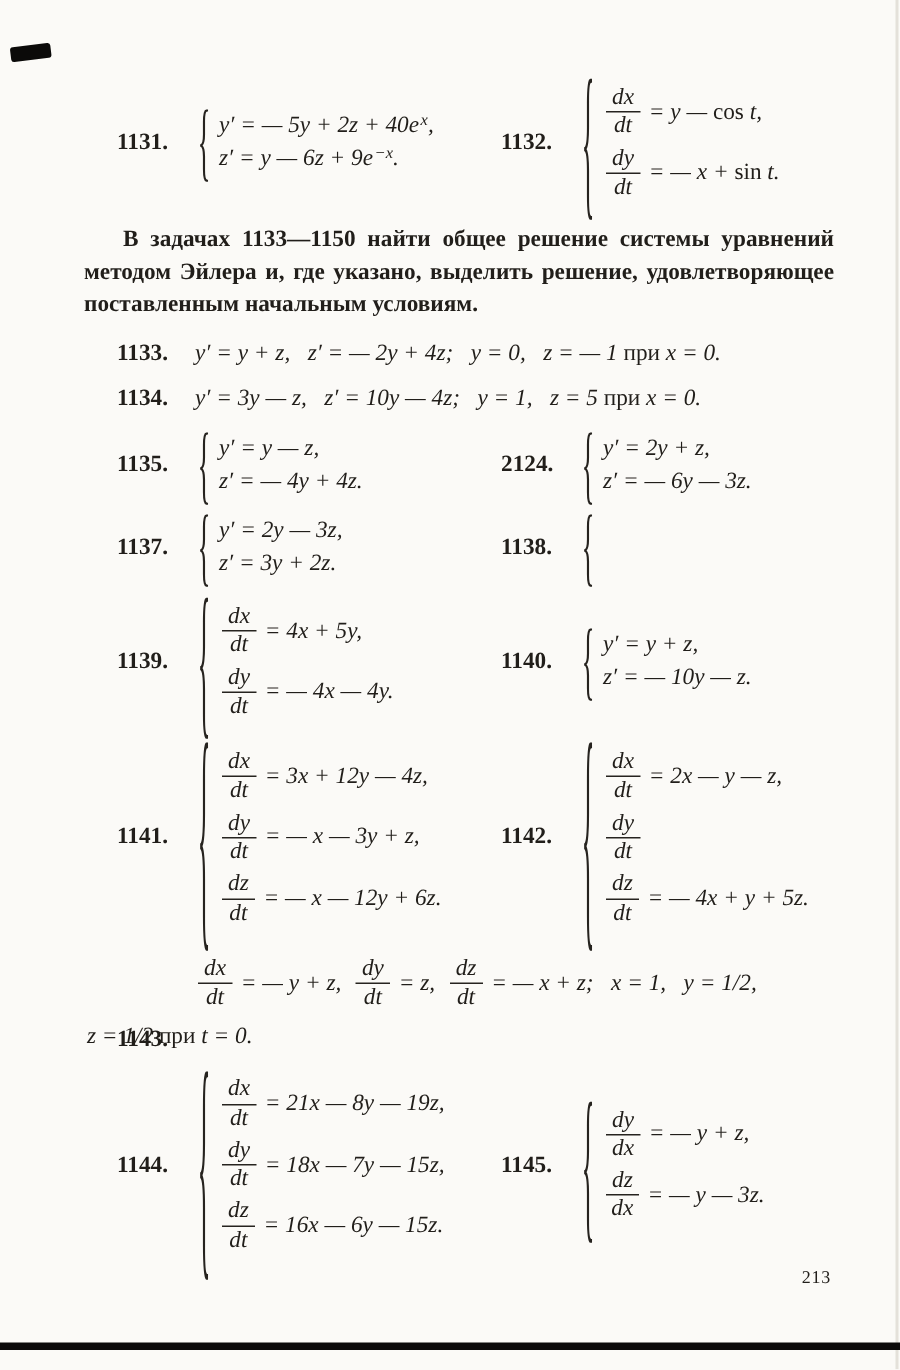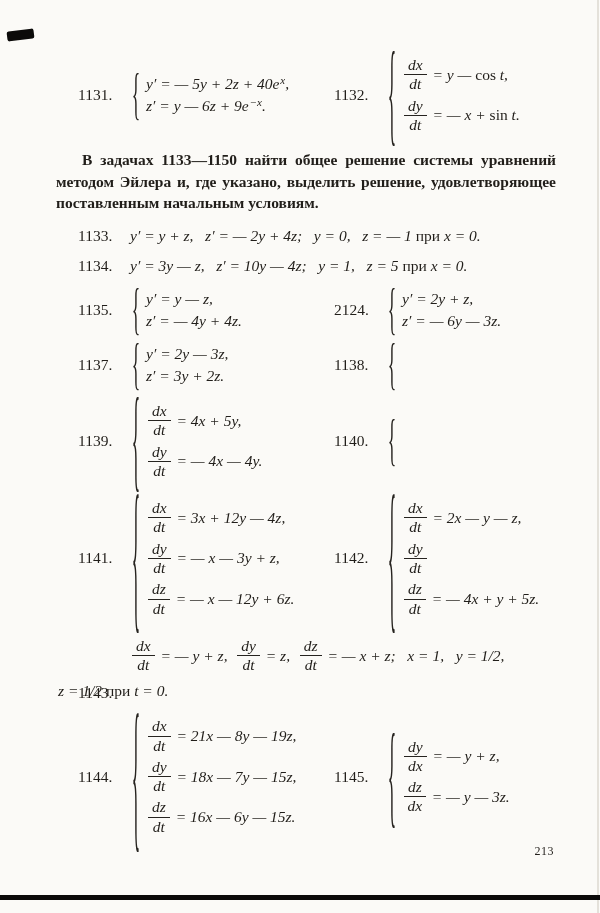--- a/index.html
+++ b/index.html
@@ -14,21 +14,21 @@
   .content { position: absolute; top: 52px; left: 56px; right: 44px; font-size: 15.5px; }
   .row { display: flex; align-items: center; }
   .row + .row { margin-top: 11px; }
   .row-paragraph { margin-top: 14px; }
   .row-single + .row-single { margin-top: 8px; }
   .col-left { flex: 0 0 54%; }
   .col-right { flex: 1 1 auto; }
   .para { text-align: justify; text-indent: 26px; line-height: 1.4; font-weight: bold; }
   .problem { display: flex; align-items: center; padding-left: 22px; }
   .col-right .problem { padding-left: 8px; }
-  .pnum { font-weight: normal; margin-right: 8px; min-width: 44px; }
+  .pnum { font-weight: bold; margin-right: 8px; min-width: 44px; }
   .brace {
     display: inline-block; font-size: 22px; line-height: 1; width: 12px;
     text-align: center; margin-right: 4px; transform-origin: 50% 50%;
     color: #26231f;
   }
   .sysline { display: flex; align-items: center; line-height: 1.42; }
   .sysline.has-frac { margin: 5px 0; }
   .mtxt, .sup, .frac, .fnum, .fden { font-style: italic; }
   .up { font-style: normal; }
   .mtxt, .up { white-space: pre; }
@@ -203,20 +203,28 @@
                 </span>
                 <span class="mtxt"> = — 4x — 4y.</span>
               </div>
             </div>
           </div>
         </div>
         <div class="col-right">
           <div class="problem">
             <span class="pnum">1140.</span>
             <span class="brace" style="transform: scale(0.8, 2.64);">{</span>
+            <div class="syslines">
+              <div class="sysline">
+                <span class="mtxt">y′ = y + z,</span>
+              </div>
+              <div class="sysline">
+                <span class="mtxt">z′ = — 10y — z.</span>
+              </div>
+            </div>
           </div>
         </div>
       </div>
       <div class="row row-pair">
         <div class="col-left">
           <div class="problem">
             <span class="pnum">1141.</span>
             <span class="brace" style="transform: scale(0.8, 7.62);">{</span>
             <div class="syslines">
               <div class="sysline has-frac">

